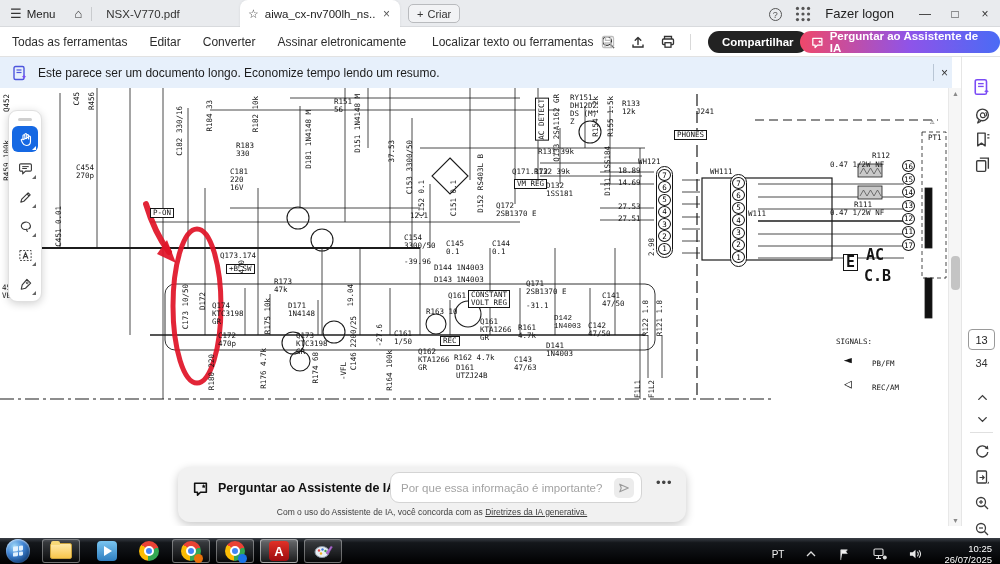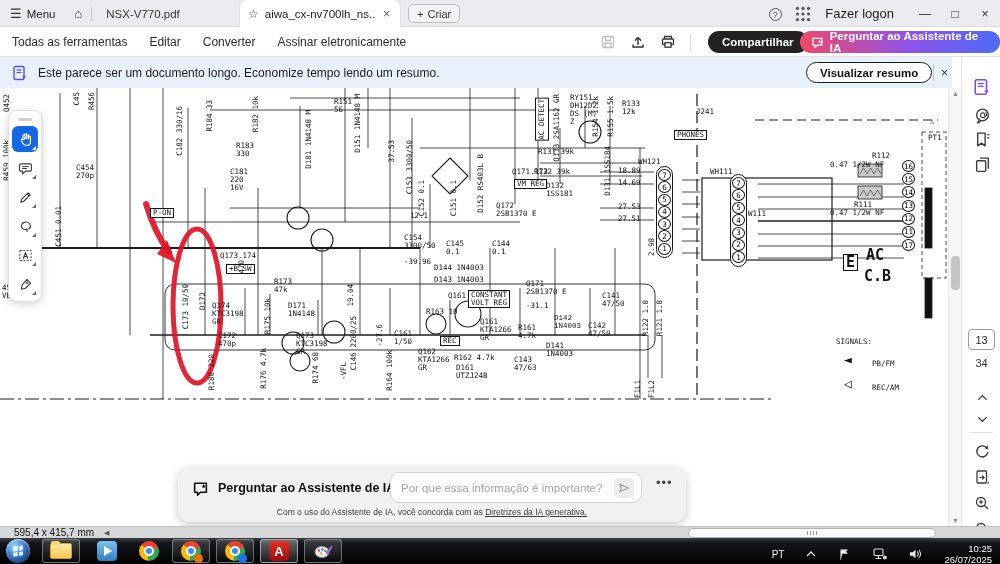--- a/index.html
+++ b/index.html
@@ -190,20 +190,27 @@
     </div>
   </div>
 
   <div class="toolbar">
     <div class="tool-items">
       <span class="tool-item">Todas as ferramentas</span>
       <span class="tool-item">Editar</span>
       <span class="tool-item">Converter</span>
       <span class="tool-item">Assinar eletronicamente</span>
     </div>
+    <div class="search-group">
+      <span>Localizar texto ou ferramentas</span>
+      <svg class="icon16" viewBox="0 0 16 16">
+        <circle cx="7" cy="7" r="4.4" fill="none" stroke="#333" stroke-width="1.4"></circle>
+        <line x1="10.4" y1="10.4" x2="14" y2="14" stroke="#333" stroke-width="1.4"></line>
+      </svg>
+    </div>
     <div class="quick-icons">
       <svg class="icon16" viewBox="0 0 16 16">
         <rect x="2.5" y="2.5" width="11" height="11" rx="1.5" fill="none" stroke="#bdbdbd" stroke-width="1.3"></rect>
         <path d="M5.5 2.5v3.8h5V2.5M5 13v-4h6v4" fill="none" stroke="#bdbdbd" stroke-width="1.3"></path>
       </svg>
       <svg class="icon16" viewBox="0 0 16 16">
         <path d="M8 10.5V3.5M8 3.5 5.2 6.3M8 3.5l2.8 2.8" fill="none" stroke="#333" stroke-width="1.4" stroke-linecap="round"></path>
         <path d="M3 10.5v2.5h10v-2.5" fill="none" stroke="#333" stroke-width="1.4"></path>
       </svg>
       <svg class="icon16" viewBox="0 0 16 16">
@@ -226,21 +233,20 @@
   </div>
 
   <div class="notice">
     <svg class="nicon" width="16" height="16" viewBox="0 0 16 16">
       <rect x="2" y="1.5" width="10" height="13" rx="1.5" fill="none" stroke="#4d55dd" stroke-width="1.4"></rect>
       <line x1="4.5" y1="5" x2="9.5" y2="5" stroke="#4d55dd" stroke-width="1.2"></line>
       <line x1="4.5" y1="7.5" x2="9.5" y2="7.5" stroke="#4d55dd" stroke-width="1.2"></line>
       <path d="M12 9.5l.7 1.5 1.5.7-1.5.7-.7 1.5-.7-1.5-1.5-.7 1.5-.7z" fill="#7a4bf5"></path>
     </svg>
     <span>Este parece ser um documento longo. Economize tempo lendo um resumo.</span>
-    <div class="notice-btn">Visualizar resumo</div>
     <div class="nsep"></div>
     <div class="nx">×</div>
   </div>
 
   <div class="docarea">
     <svg class="lineart" width="948" height="438" viewBox="0 0 948 438">
       <g stroke="#1c1c1c" stroke-width="0.8" fill="none">
 
         <line x1="18" y1="160" x2="420" y2="160" stroke-width="1.8"></line>
         <line x1="150" y1="134" x2="520" y2="134"></line>
@@ -650,27 +656,20 @@
     </div>
     <div class="sb-ic" style="top:462px">
       <svg width="16" height="16" viewBox="0 0 16 16">
         <circle cx="7" cy="7" r="4.5" fill="none" stroke="#3c3c3c" stroke-width="1.3"></circle>
         <line x1="10.3" y1="10.3" x2="14" y2="14" stroke="#3c3c3c" stroke-width="1.3"></line>
         <line x1="5" y1="7" x2="9" y2="7" stroke="#3c3c3c" stroke-width="1.2"></line>
       </svg>
     </div>
   </div>
 
-  <div class="statusbar">
-    <span class="dims">595,4 x 415,7 mm</span>
-    <span class="hleft">◀</span>
-    <div class="hthumb">
-      <span class="hgrip"></span>
-    </div>
-  </div>
 
   <div class="taskbar">
     <div class="orb">
         <span class="orbflag">
           <span></span>
           <span></span>
           <span></span>
           <span></span>
         </span>
       </div>

